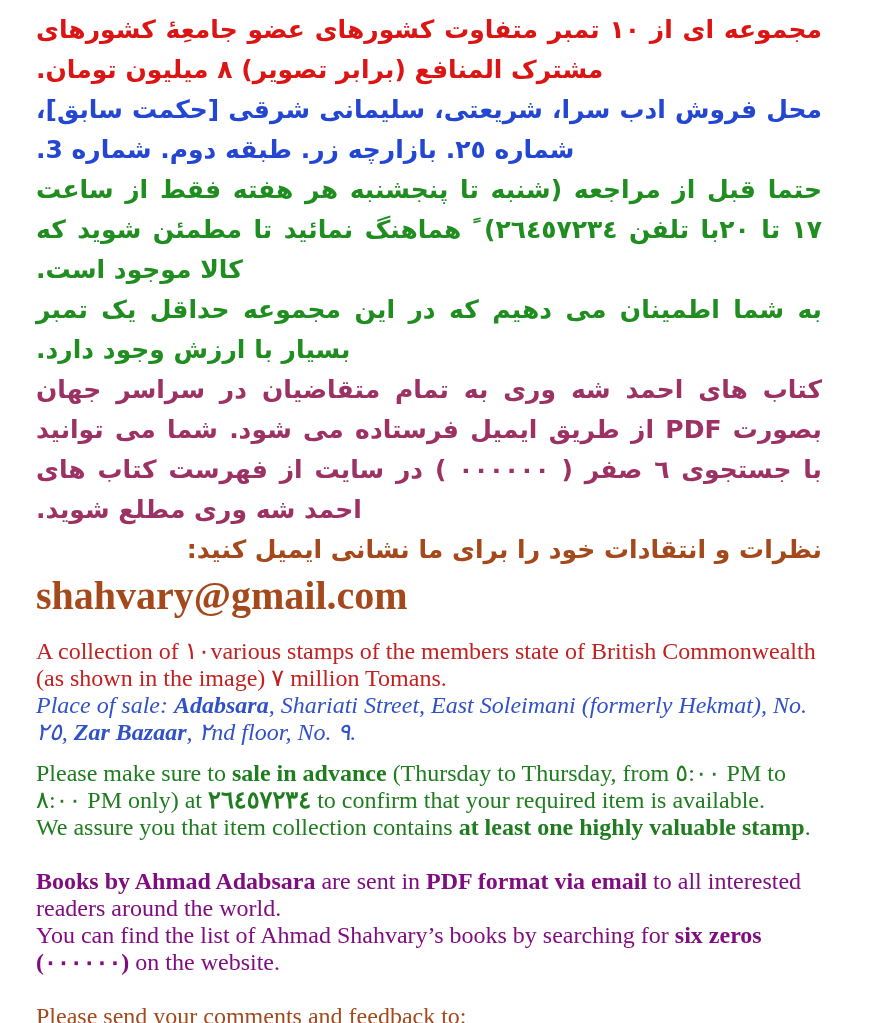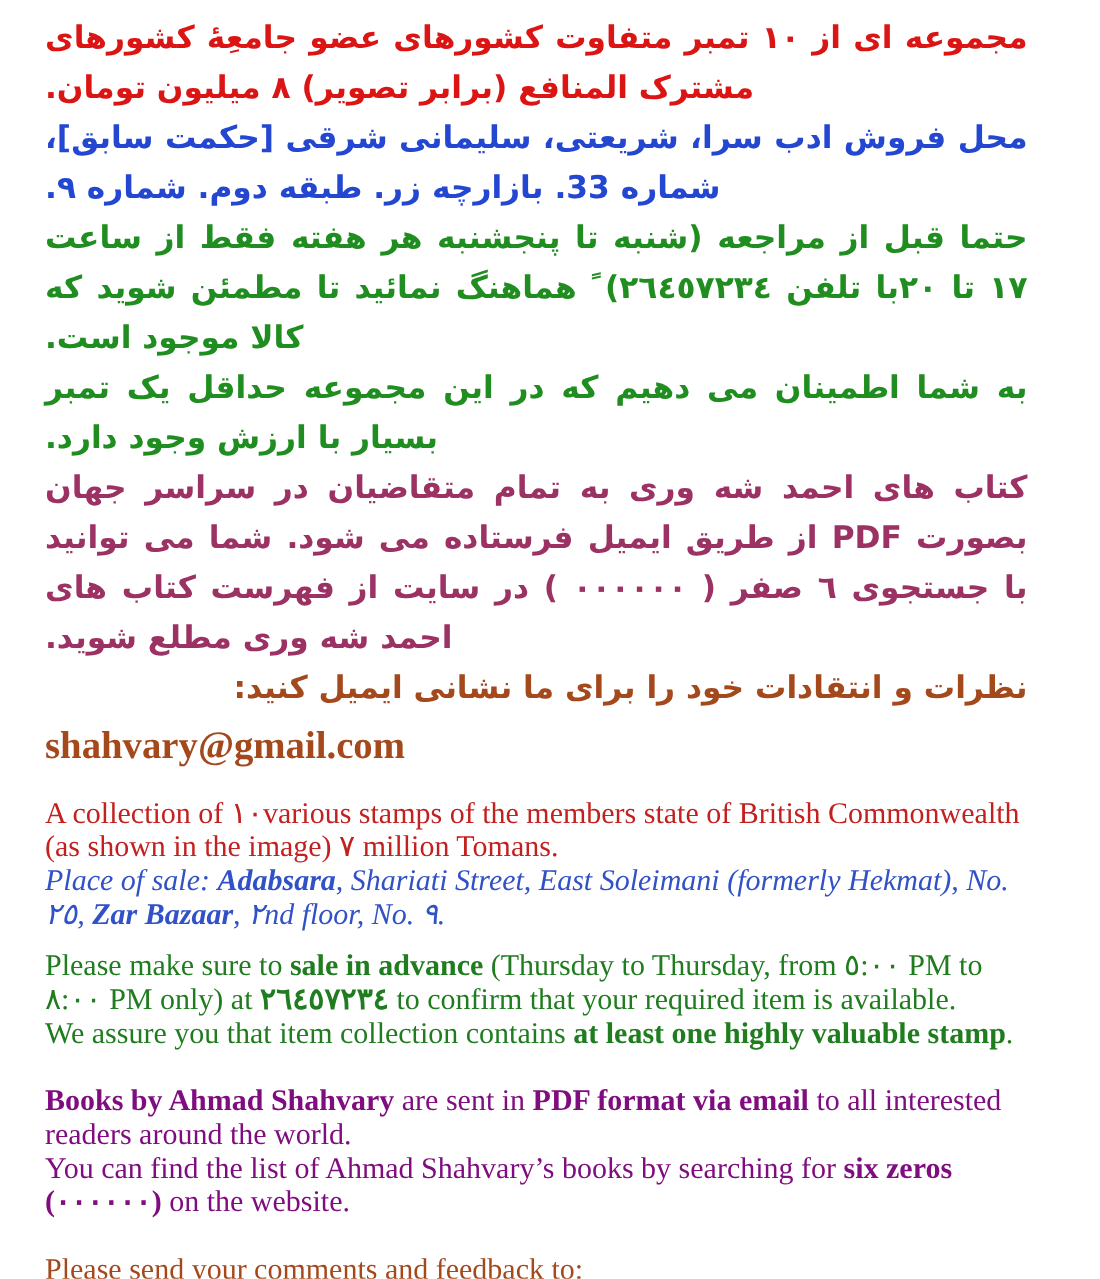--- a/index.html
+++ b/index.html
@@ -29,21 +29,21 @@
   .fa.last-right { text-align: right; text-align-last: right; }
   .c-fa-red    { color: #db1414; }
   .c-fa-blue   { color: #2447d2; }
   .c-fa-green  { color: #1f8d1f; }
   .c-fa-purple { color: #9c3263; }
   .c-brown     { color: #a4491c; }
   .email-big {
     direction: ltr;
     font-family: "Liberation Serif", serif;
     font-weight: bold;
-    font-size: 31px;
+    font-size: 40px;
     line-height: 40px;
     text-align: left;
     margin: 6px 0 0 0;
   }
   
   .en-block { margin-top: 22px; }
   .en {
     font-family: "Liberation Serif", serif;
     font-size: 24px;
     line-height: 27px;
@@ -57,42 +57,42 @@
   .c-en-green  { color: #1f7c1f; }
   .c-en-purple { color: #800d80; }
   .en b { font-weight: bold; }
 </style>
 </head>
 <body>
 
 <div class="page">
 
   <p class="fa c-fa-red">مجموعه ای از ١٠ تمبر متفاوت کشورهای عضو جامعِۀ کشورهای مشترک المنافع (برابر تصویر) ٨ میلیون تومان.</p>
-  <p class="fa c-fa-blue">محل فروش ادب سرا، شریعتی، سلیمانی شرقی [حکمت سابق]، شماره 33. بازارچه زر. طبقه دوم. شماره ٩.</p>
+  <p class="fa c-fa-blue">محل فروش ادب سرا، شریعتی، سلیمانی شرقی [حکمت سابق]، شماره ٢٥. بازارچه زر. طبقه دوم. شماره 3.</p>
   <p class="fa c-fa-green">حتما قبل از مراجعه (شنبه تا پنجشنبه هر هفته فقط از ساعت ١٧ تا ٢٠با تلفن ٢٦٤٥٧٢٣٤) ً هماهنگ نمائید تا مطمئن شوید که کالا موجود است.</p>
   <p class="fa c-fa-green">به شما اطمینان می دهیم که در این مجموعه حداقل یک تمبر بسیار با ارزش وجود دارد.</p>
   <p class="fa c-fa-purple">کتاب های احمد شه وری به تمام متقاضیان در سراسر جهان بصورت PDF از طریق ایمیل فرستاده می شود. شما می توانید با جستجوی ٦ صفر ( ٠٠٠٠٠٠ ) در سایت از فهرست کتاب های احمد شه وری مطلع شوید.</p>
   <p class="fa c-brown last-right">نظرات و انتقادات خود را برای ما نشانی ایمیل کنید:</p>
   <p class="email-big c-brown">shahvary@gmail.com</p>
 
   <div class="en-block">
 
     <p class="en c-en-red">A collection of ١٠various stamps of the members state of British Commonwealth (as shown in the image) ٧ million Tomans.</p>
 
     <p class="en c-en-blue"><span>Place of sale: </span><b>Adabsara</b><span>, Shariati Street, East Soleimani (formerly Hekmat), No. ٢٥, </span><b>Zar Bazaar</b><span>, ٢nd floor, No. ٩.</span></p>
 
     <div class="gap-s"></div>
 
     <p class="en c-en-green"><span>Please make sure to </span><b>sale in advance</b><span> (Thursday to Thursday, from ٥:٠٠ PM to ٨:٠٠ PM only) at </span><b>٢٦٤٥٧٢٣٤</b><span> to confirm that your required item is available.</span></p>
 
     <p class="en c-en-green"><span>We assure you that item collection contains </span><b>at least one highly valuable stamp</b><span>.</span></p>
 
     <div class="gap-m"></div>
 
-    <p class="en c-en-purple"><b>Books by Ahmad Shahvary</b><span> are sent in </span><b>PDF format via email</b><span> to all interested readers around the world.</span></p>
+    <p class="en c-en-purple"><b>Books by Ahmad Adabsara</b><span> are sent in </span><b>PDF format via email</b><span> to all interested readers around the world.</span></p>
 
     <p class="en c-en-purple"><span>You can find the list of Ahmad Shahvary’s books by searching for </span><b>six zeros (٠٠٠٠٠٠)</b><span> on the website.</span></p>
 
     <div class="gap-m"></div>
 
     <p class="en c-brown">Please send your comments and feedback to:</p>
 
   </div>
 </div>
 

